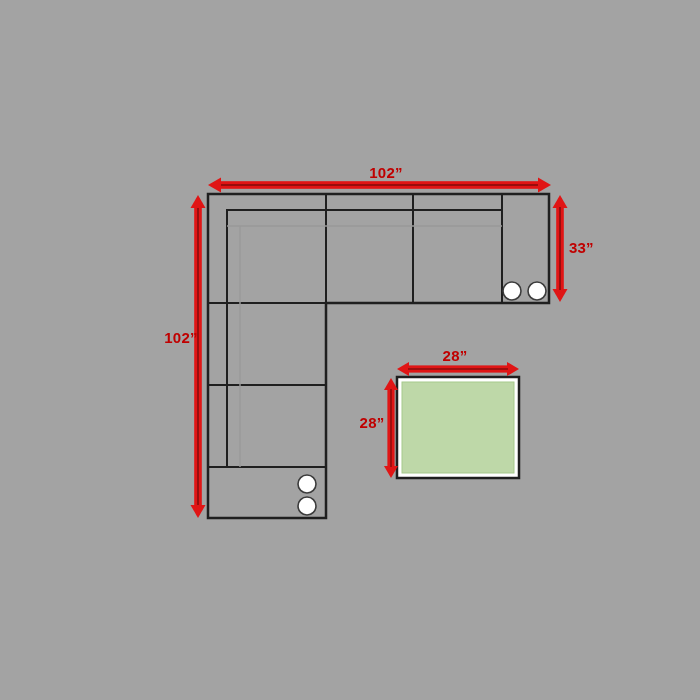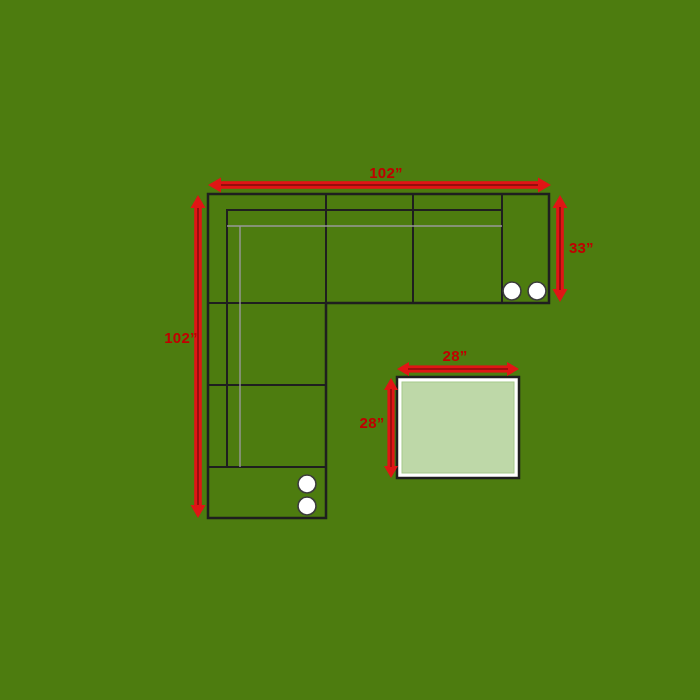--- a/index.html
+++ b/index.html
@@ -1,17 +1,17 @@
 <!DOCTYPE html>
 <html><head>
 <meta charset="utf-8">
 <style>
   html,body { margin:0; padding:0; background:#ffffff; }
   body { width:700px; height:700px; overflow:hidden; }
-  .canvas { position:relative; width:700px; height:700px; background:#4d7c0f; }
+  .canvas { position:relative; width:700px; height:700px; background:#a3a3a3; }
   svg { display:block; }
   text.dim-label {
     font-family:"Liberation Sans","DejaVu Sans",sans-serif;
     font-weight:bold;
     font-size:15px;
     letter-spacing:0.2px;
   }
   .outline-stroke { fill:none; stroke-linejoin:miter; }
 </style>
 </head>

